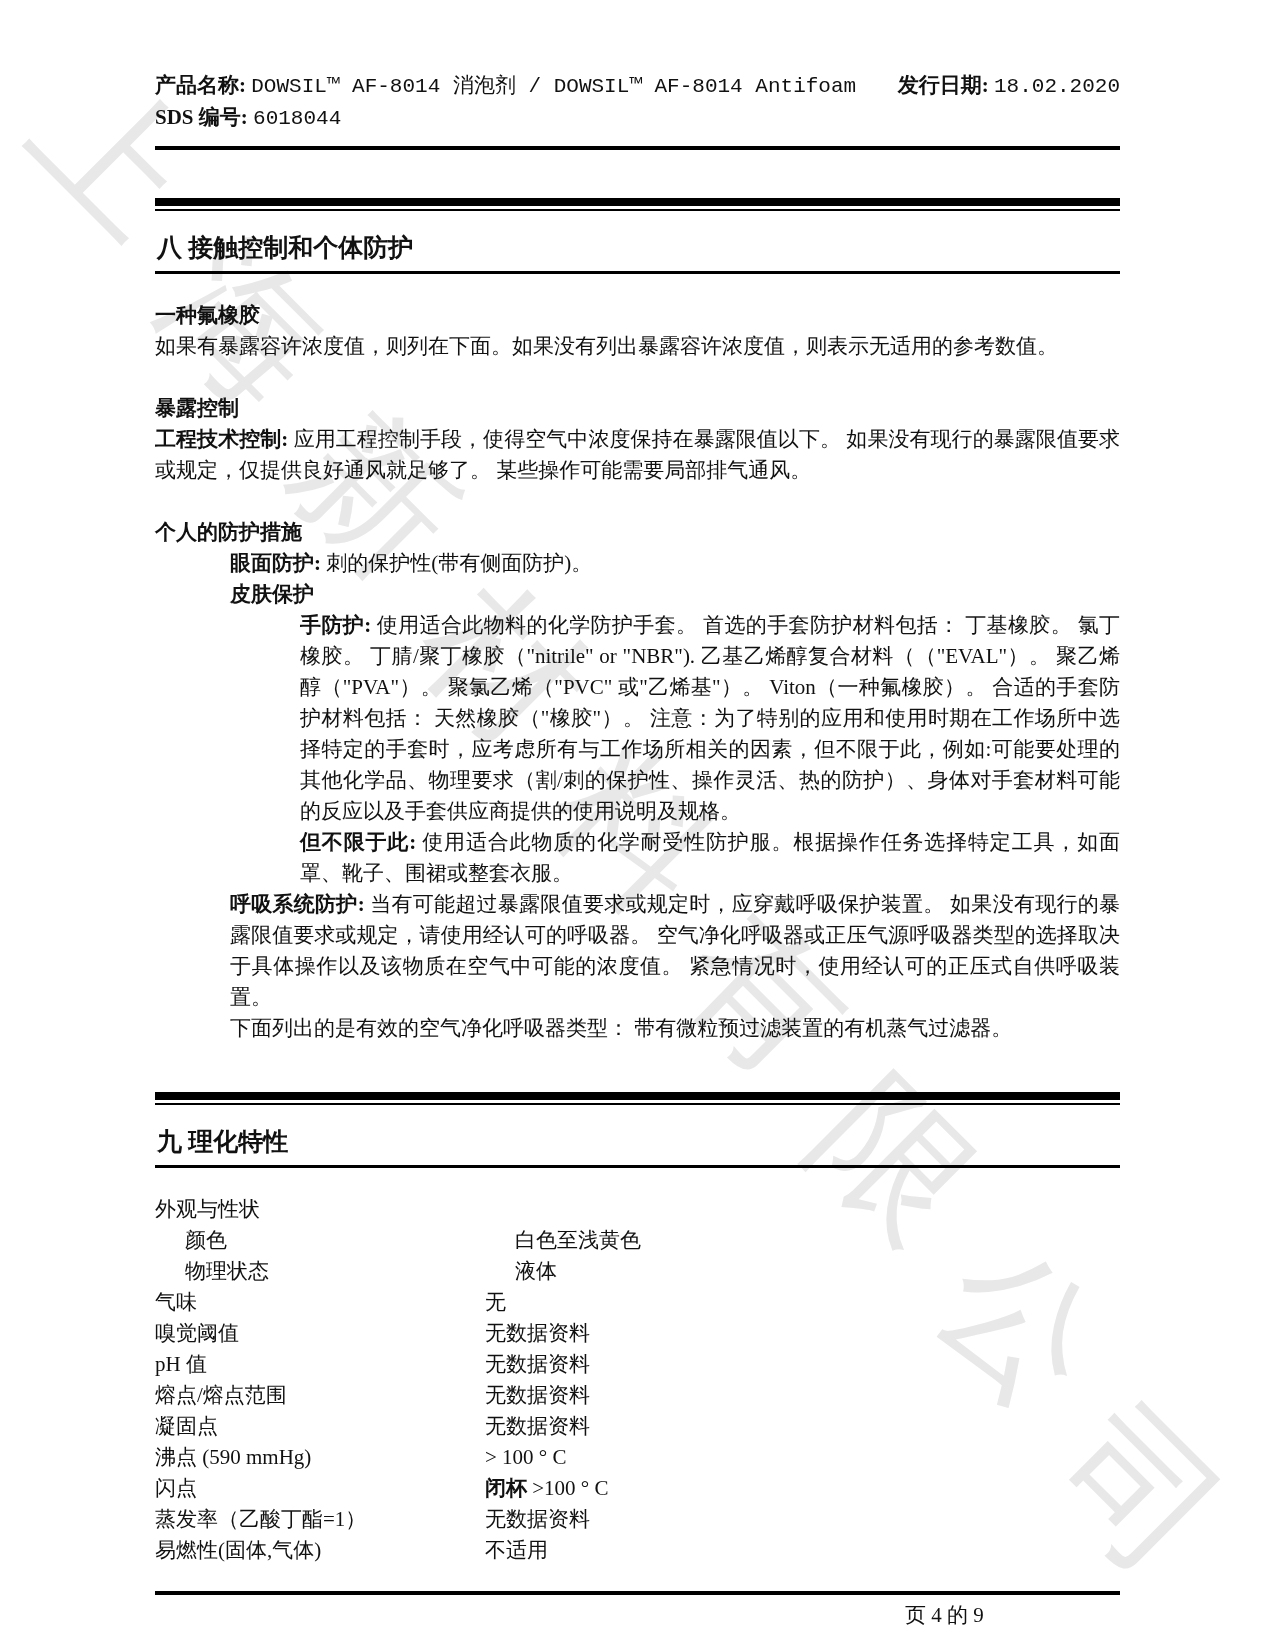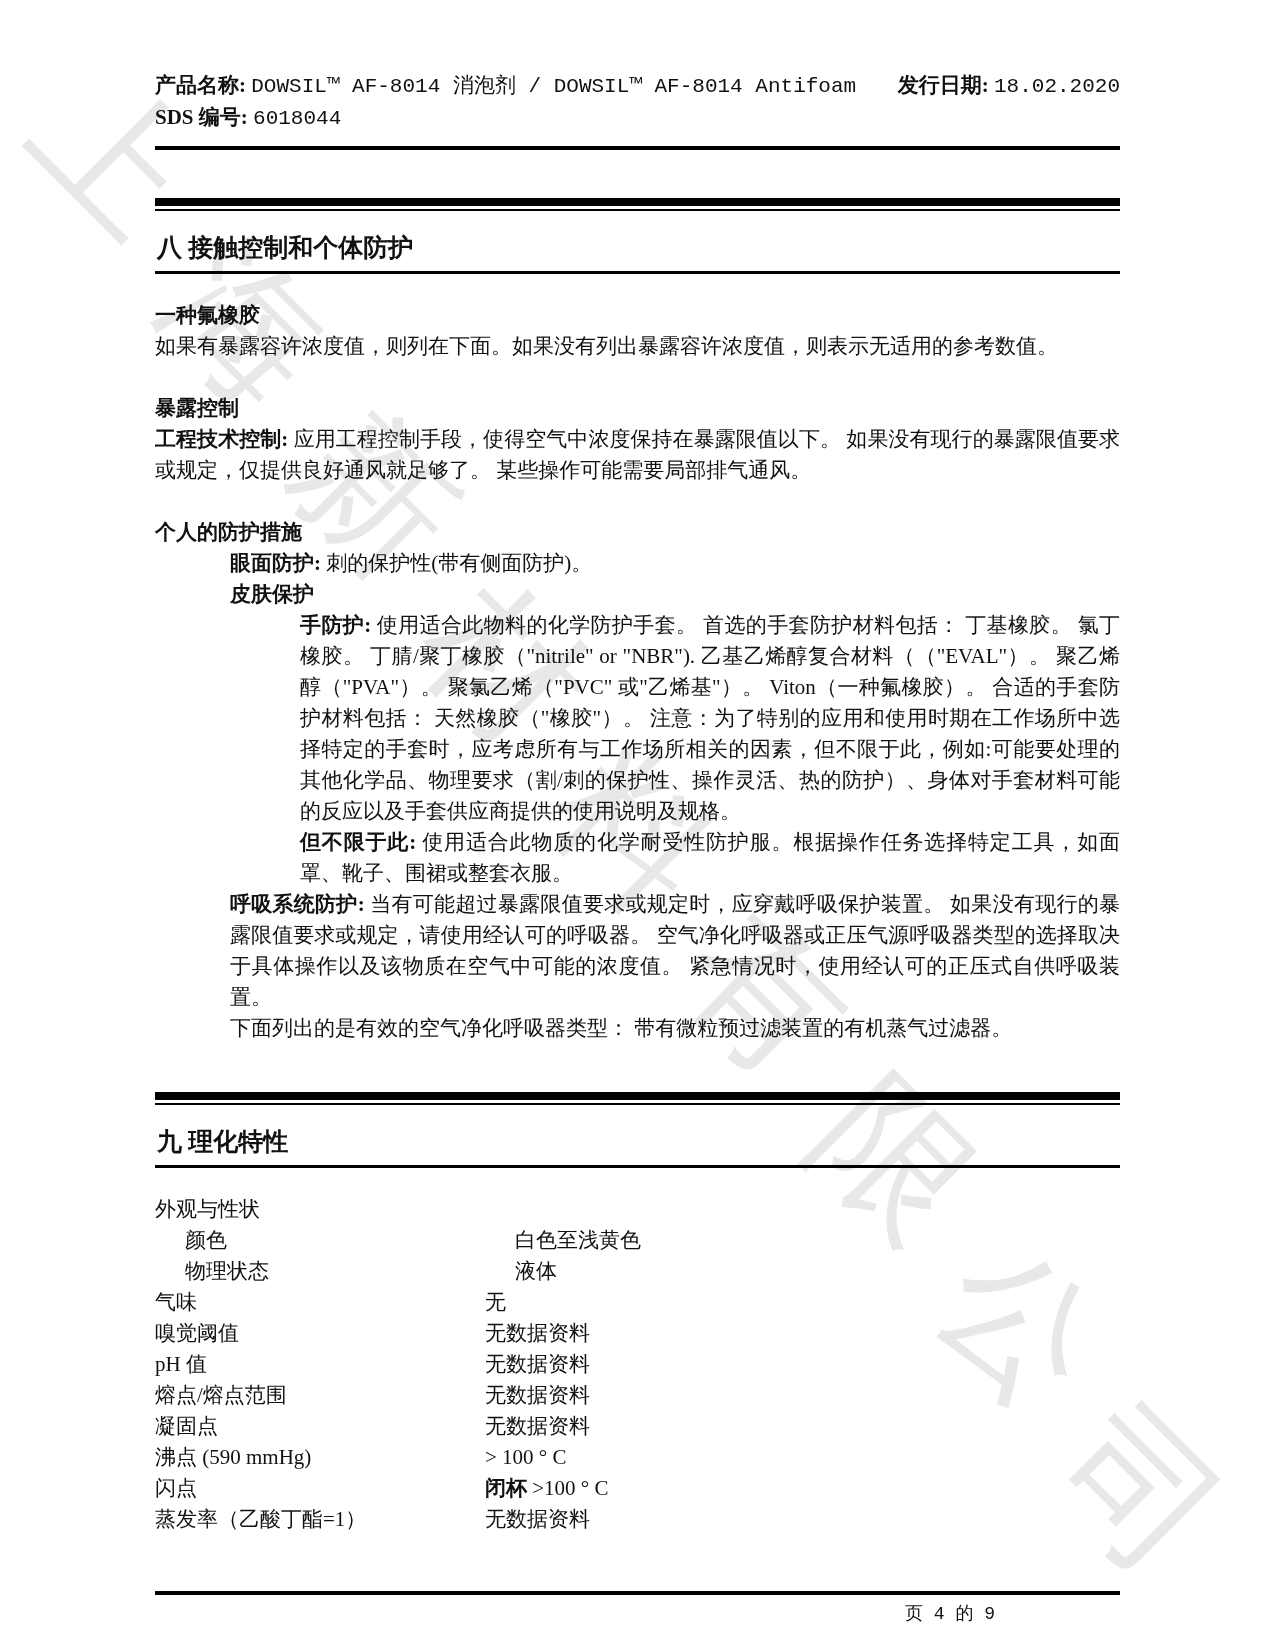--- a/index.html
+++ b/index.html
@@ -52,21 +52,21 @@
   .indent2{margin-left:145px;}
   
   .prop-table{margin-top:26px;}
   .prop-row{display:flex;line-height:31px;}
   .prop-label{font-weight:normal;width:330px;flex:0 0 330px;}
   .prop-label.ind{padding-left:30px;}
   .prop-value{flex:1;}
   
   .footer{position:absolute;left:155px;top:1591px;width:965px;z-index:1;}
   .footer-rule{height:4px;background:#000;}
-  .footer-text{margin-top:6px;margin-left:750px;font-size:18px;font-family:Liberation Mono, monospace;}
+  .footer-text{margin-top:6px;margin-left:750px;font-size:21px;}
 </style>
 </head>
 <body>
 
 <div class="page">
 
   <div class="watermark">
     <span class="wm-char" style="left:40px;top:80px">上</span>
     <span class="wm-char" style="left:170px;top:250px">海</span>
     <span class="wm-char" style="left:300px;top:420px">新</span>
@@ -172,20 +172,24 @@
         <div class="prop-value">&gt; 100 ° C</div>
       </div>
       <div class="prop-row">
         <div class="prop-label">闪点</div>
         <div class="prop-value"><strong>闭杯</strong><span> &gt;100 ° C</span></div>
       </div>
       <div class="prop-row">
         <div class="prop-label">蒸发率（乙酸丁酯=1）</div>
         <div class="prop-value">无数据资料</div>
       </div>
+      <div class="prop-row">
+        <div class="prop-label">易燃性(固体,气体)</div>
+        <div class="prop-value">不适用</div>
+      </div>
     </div>
 
   </div>
 
   <div class="footer">
     <div class="footer-rule"></div>
     <div class="footer-text">页 4 的 9</div>
   </div>
 
 </div>

